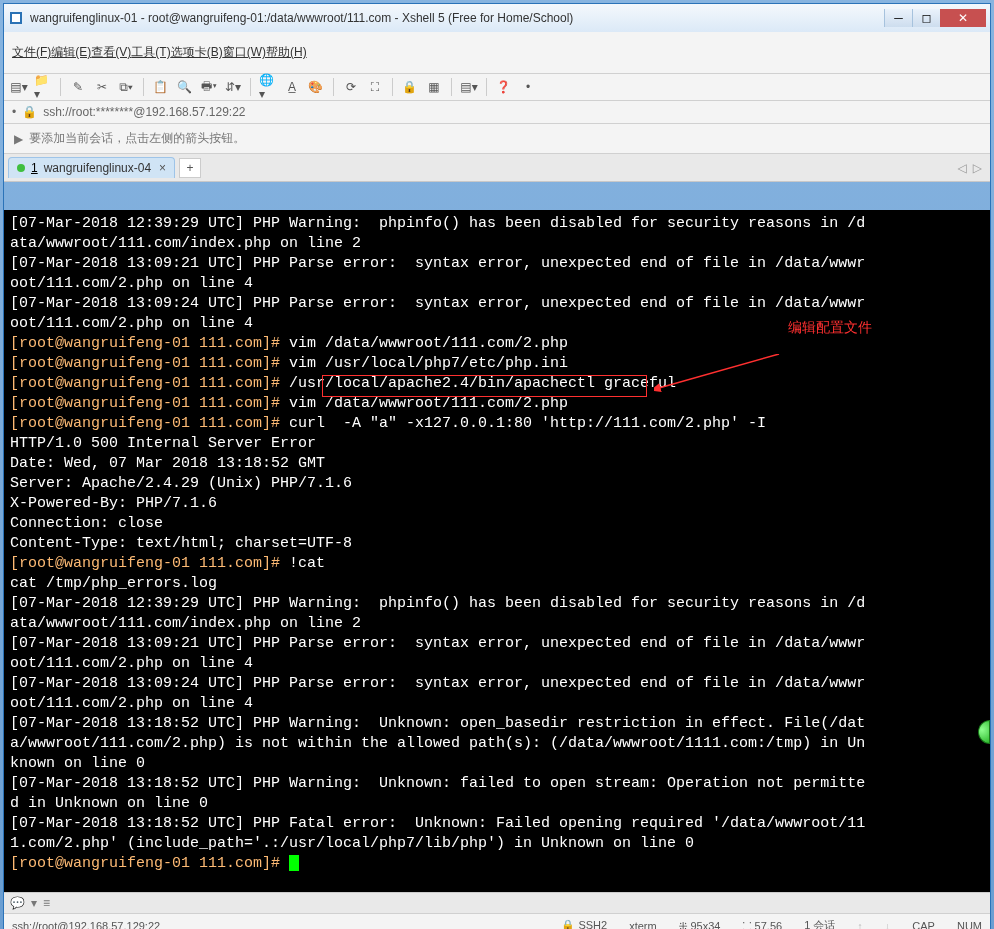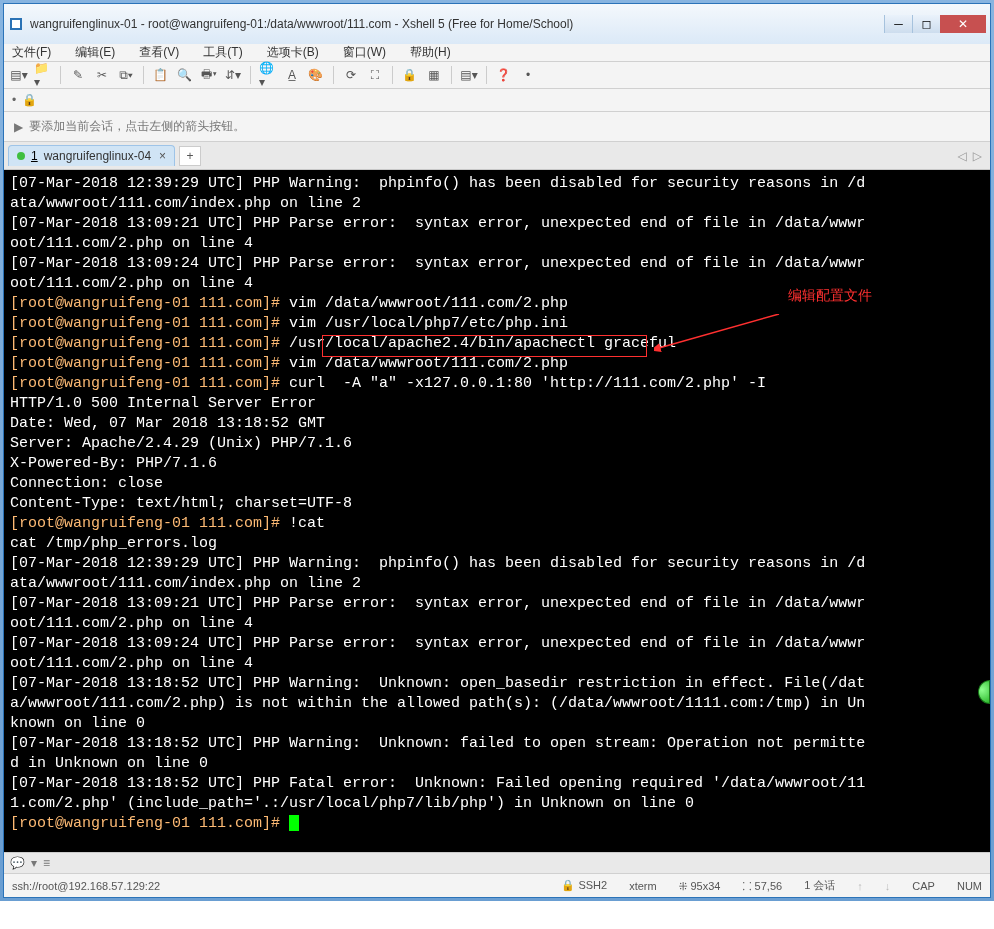--- a/index.html
+++ b/index.html
@@ -1,45 +1,45 @@
 <!DOCTYPE html>
 <html><head>
 <meta charset="utf-8">
 <style>
 * { margin: 0; padding: 0; box-sizing: border-box; }
 body { font-family: "Microsoft YaHei", "Segoe UI", Tahoma, sans-serif; font-size: 12px; background: #fff; width: 994px; }
 .window { border: 1px solid #2b73b8; }
-.titlebar { background: linear-gradient(#f4f8fc,#dbe9f7); height: 40px; display: flex; align-items: center; padding: 0 4px; }
+.titlebar { background: linear-gradient(#f4f8fc,#dbe9f7); height: 28px; display: flex; align-items: center; padding: 0 4px; }
 .titlebar .icon { width: 16px; height: 16px; margin-right: 6px; display:inline-block; }
 .titlebar .title { flex: 1; color: #333; font-size: 12px; }
 .winbtns { display: flex; }
 .winbtn { width: 28px; height: 18px; display: flex; align-items: center; justify-content: center; font-family: Arial; font-size: 12px; cursor: default; }
 .winbtn.close { background: #c75050; color: #fff; width: 46px; }
 .winbtn.min, .winbtn.max { background: linear-gradient(#eaf2fb,#cdddee); border-left:1px solid #a6c2dd; }
-.menubar { background: #f4f4f4; border-bottom: 1px solid #d0d0d0; padding: 0 8px; display: flex; gap: 24px; color: #333; }
+.menubar { background: #f4f4f4; border-bottom: 1px solid #d0d0d0; padding: 12px 8px; display: flex; gap: 0; color: #333; text-decoration: underline; }
 .menubar span { cursor: default; }
 .toolbar { background: #f4f4f4; border-bottom: 1px solid #d0d0d0; padding: 4px 6px; display: flex; align-items: center; gap: 6px; flex-wrap: nowrap; }
 .tbtn { width: 18px; height: 18px; display: inline-flex; align-items: center; justify-content: center; color: #555; cursor: default; }
 .tsep { width: 1px; height: 18px; background: #ccc; margin: 0 2px; }
 .addressbar { background: #f4f4f4; border-bottom: 1px solid #d0d0d0; padding: 4px 8px; display: flex; align-items: center; gap: 6px; color: #666; }
 .addressbar .lock { color: #888; }
 .hintbar { background: #f4f4f4; border-bottom: 1px solid #d0d0d0; padding: 6px 10px; color: #777; display:flex; align-items:center; gap:6px; }
 .tabbar { background: #e9e9e9; border-bottom: 1px solid #c8c8c8; display: flex; align-items: center; height: 28px; }
 .tab { display: flex; align-items: center; background: #d0e4f5; border: 1px solid #9ec4e8; border-bottom: none; border-radius: 4px 4px 0 0; padding: 3px 6px 3px 8px; margin-left: 4px; gap: 6px; }
 .tab .dot { width: 8px; height: 8px; background: #3fbf3f; border-radius: 50%; }
 .tab .name { color: #333; font-size: 12px; }
 .tab .close { color: #555; cursor: default; padding: 0 2px; }
 .addtab { width: 22px; height: 20px; margin-left: 4px; border: 1px solid #ccc; background: #fff; display: flex; align-items: center; justify-content: center; color: #555; cursor: default; }
 .tabright { margin-left: auto; margin-right: 8px; display:flex; gap:6px; color:#999; }
-.terminal { background: #000; color: #fff; font-family: "Consolas","Courier New",monospace; font-size: 15px; line-height: 20px; padding: 4px 6px; white-space: pre; overflow: hidden; height: 682px; position: relative; }
+.terminal { background: #000; color: #fff; font-family: "Consolas","Courier New",monospace; font-size: 15px; line-height: 20px; padding: 4px 6px; white-space: pre; overflow: hidden; height: 682px; position: relative; margin-top: 28px; }
 .terminal .y { color: #fdba74; }
 .terminal .cursor { background: #00ff00; display: inline-block; width: 10px; height: 16px; vertical-align: middle; }
 .highlight-box { position:absolute; border:1px solid #ff3030; left:318px; top:165px; width:325px; height:22px; }
 .arrow { position:absolute; left:650px; top:144px; width:130px; height:40px; }
-.annot { position:absolute; left:784px; top:116px; color:#ff3030; font-family:"Microsoft YaHei"; font-size:14px; }
+.annot { position:absolute; left:784px; top:108px; color:#ff3030; font-family:"Microsoft YaHei"; font-size:14px; }
 .sendbar { background:#e9e9e9; border-top:1px solid #ccc; padding:3px 6px; display:flex; align-items:center; gap:6px; color:#777; }
 .sendbar input { flex:1; border:1px solid #ccc; padding:2px 4px; font-size:12px; background:#fff; color:#999; }
 .statusbar { background:#f4f4f4; border-top:1px solid #d0d0d0; padding:4px 8px; display:flex; align-items:center; gap:22px; color:#555; font-size:11px; }
 .statusbar .left { flex:1; }
 .windowouter { background:linear-gradient(#87b4e0,#6a9ed2); padding:3px; }
 .green-indicator { position:absolute; right:0; top:510px; width:12px; height:24px; border-radius:12px 0 0 12px; background:radial-gradient(circle at 30% 40%, #8fff8f, #2db82d); border:1px solid #1a7a1a; }
 </style>
 </head>
 <body>
 
@@ -95,20 +95,21 @@
         <span class="tsep"></span>
         <span class="tbtn">▤▾</span>
         <span class="tsep"></span>
         <span class="tbtn">❓</span>
         <span class="tbtn">•</span>
       </div>
 
   <div class="addressbar">
     <span>•</span>
     <span class="lock">🔒</span>
+    <span style="flex:1">ssh://root:********@192.168.57.129:22</span>
   </div>
 
   <div class="hintbar">
     <span>▶</span>
     <span>要添加当前会话，点击左侧的箭头按钮。</span>
   </div>
 
   <div class="tabbar">
     <div class="tab">
       <span class="dot"></span>

